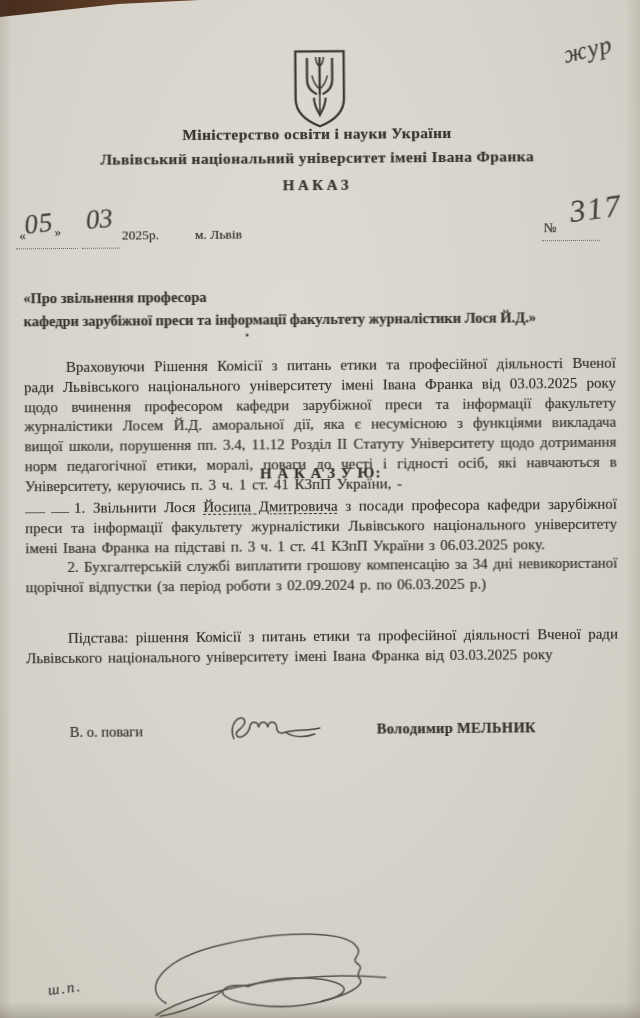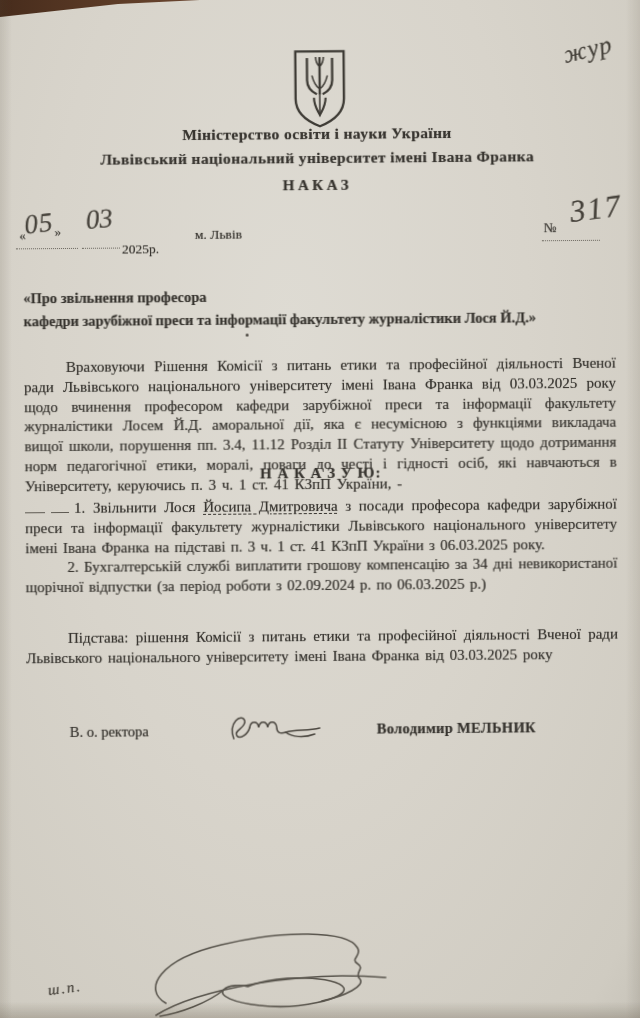--- a/index.html
+++ b/index.html
@@ -50,21 +50,21 @@
   .center-line{position:absolute;left:20px;width:600px;text-align:center;font-weight:bold;}
   .ministry{top:125px;font-size:15.5px;letter-spacing:0.4px;}
   .university{top:149px;font-size:15.5px;letter-spacing:0.4px;}
   .doc-type{top:177px;font-size:15px;letter-spacing:3.5px;}
 
   .dateline{position:absolute;left:0;top:0;width:640px;height:60px;}
   .pq{font-size:13px;font-style:normal;color:#3a3833;position:relative;top:6px;}
   .day{position:absolute;left:20px;top:206px;font-size:27px;transform:rotate(-6deg);}
   .day .num{letter-spacing:1px;}
   .month{position:absolute;left:88px;top:202px;font-size:27px;transform:rotate(-4deg);}
-  .year{position:absolute;left:124px;top:226px;font-size:13.5px;margin-top:14px;}
+  .year{position:absolute;left:124px;top:226px;font-size:13.5px;}
   .city{position:absolute;left:197px;top:226px;font-size:13.5px;text-align:right;}
   .number-label{position:absolute;left:546px;top:222px;font-size:13.5px;}
   .number{position:absolute;left:572px;top:193px;font-size:31px;transform:rotate(-7deg);letter-spacing:2px;}
   .dots{position:absolute;border-bottom:1.5px dotted #6b675f;height:1px;}
   .dots.d-day{left:18px;top:246px;width:62px;}
   .dots.d-month{left:84px;top:246px;width:38px;}
   .dots.d-no{left:544px;top:242px;width:58px;}
 
   .subject{position:absolute;left:25px;top:285px;width:586px;
     font-weight:bold;font-size:14.5px;line-height:23px;}
@@ -145,21 +145,21 @@
 
     <div class="order-word ink">Н А К А З У Ю:</div>
 
     <div class="items">
       <p><span class="dash-seg dash-a"></span><span class="dash-seg dash-b"></span><span class="ink">1. Звільнити Лося </span><span class="ink uname">Йосипа Дмитровича</span><span class="ink"> з посади професора кафедри зарубіжної преси та інформації факультету журналістики Львівського національного університету імені Івана Франка на підставі п. 3 ч. 1 ст. 41 КЗпП України з 06.03.2025 року.</span></p>
       <p class="indent ink">2. Бухгалтерській службі виплатити грошову компенсацію за 34 дні невикористаної щорічної відпустки (за період роботи з 02.09.2024 р. по 06.03.2025 р.)</p>
     </div>
 
     <p class="basis ink">Підстава: рішення Комісії з питань етики та професійної діяльності Вченої ради Львівського національного університету імені Івана Франка від 03.03.2025 року</p>
 
-    <div class="sign-title ink">В. о. ректора</div>
+    <div class="sign-title ink">В. о. поваги</div>
 
     <div class="sign-scribble">
       <svg width="115" height="44" viewBox="0 0 115 44" fill="none" stroke="#4a463f" stroke-width="1.5" stroke-linecap="round">
         <path d="M14 30 C8 14 22 4 25 12 C27 19 13 22 17 27 C20 31 28 26 30 19"></path>
         <path d="M30 19 C31 12 38 12 39 19 C40 12 47 12 48 19 C49 12 56 12 57 19 C57 24 60 26 66 24 C76 21 88 23 100 20"></path>
         <path d="M66 24 C72 29 84 30 95 26"></path>
       </svg>
     </div>
 
     <div class="sign-name ink">Володимир МЕЛЬНИК</div>

